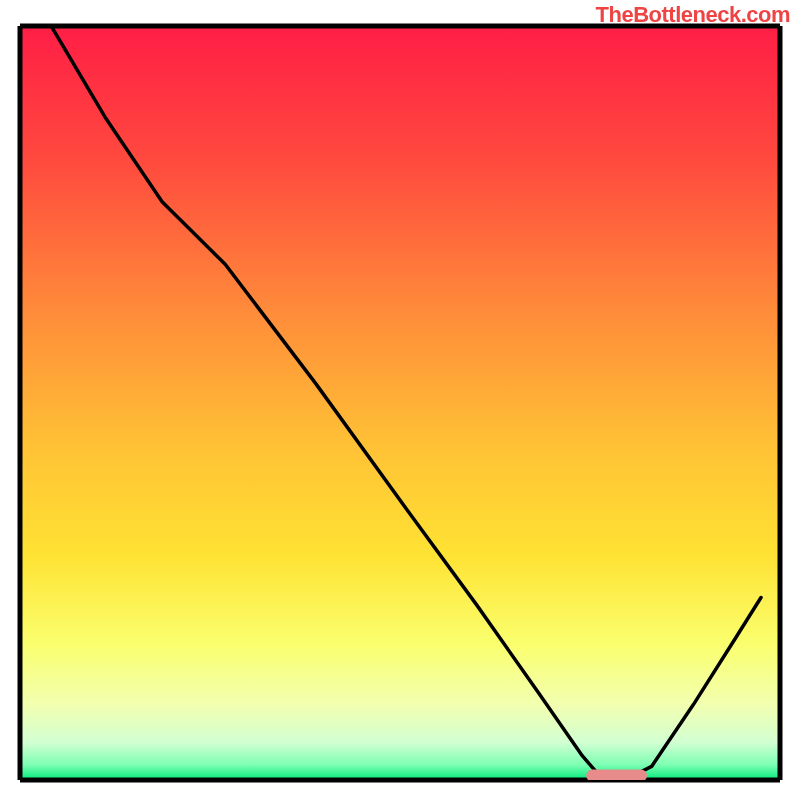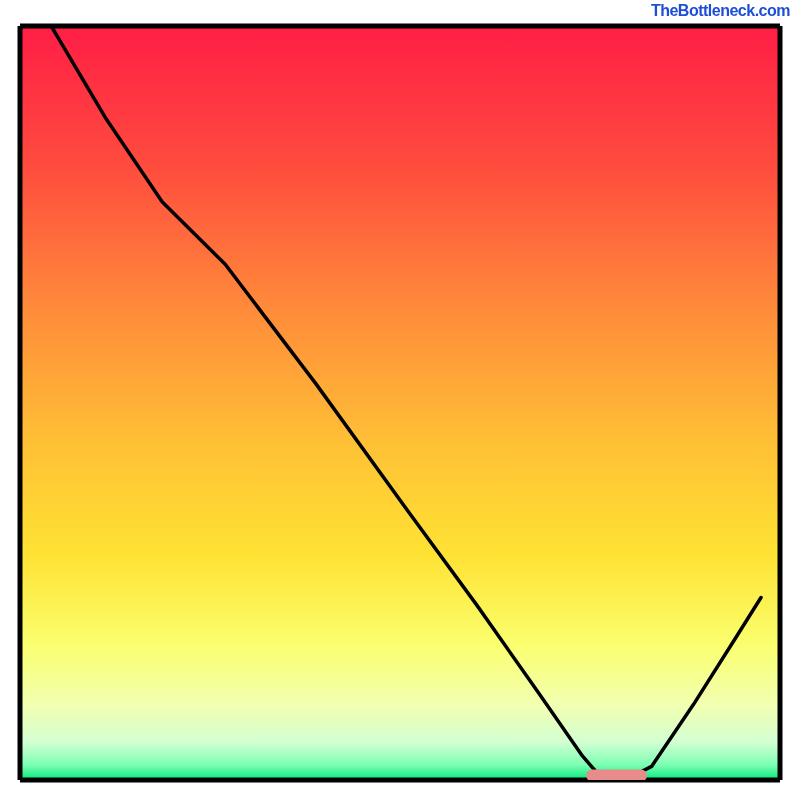--- a/index.html
+++ b/index.html
@@ -12,23 +12,23 @@
   }
   .chart-container {
     position: relative;
     width: 800px;
     height: 800px;
   }
   .watermark {
     position: absolute;
     top: 2px;
     right: 10px;
-    font-size: 16px;
+    font-size: 22px;
     font-weight: bold;
-    color: #1d4ed8;
+    color: #ef4444;
     z-index: 10;
     letter-spacing: -0.5px;
   }
   svg.plot {
     position: absolute;
     left: 0;
     top: 0;
     width: 800px;
     height: 800px;
   }

